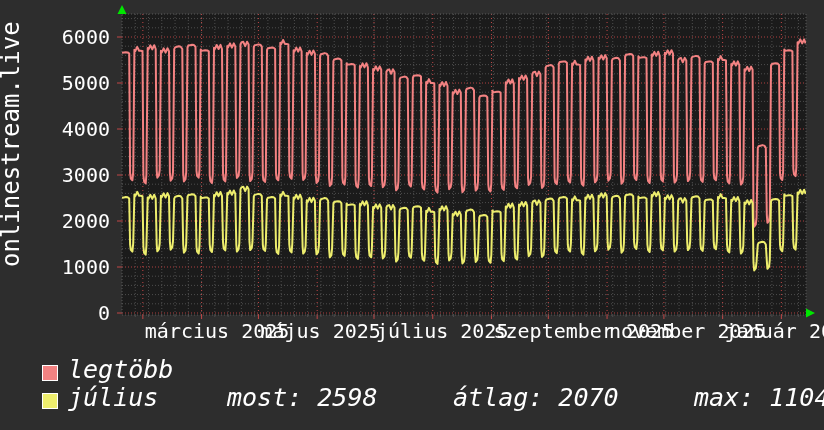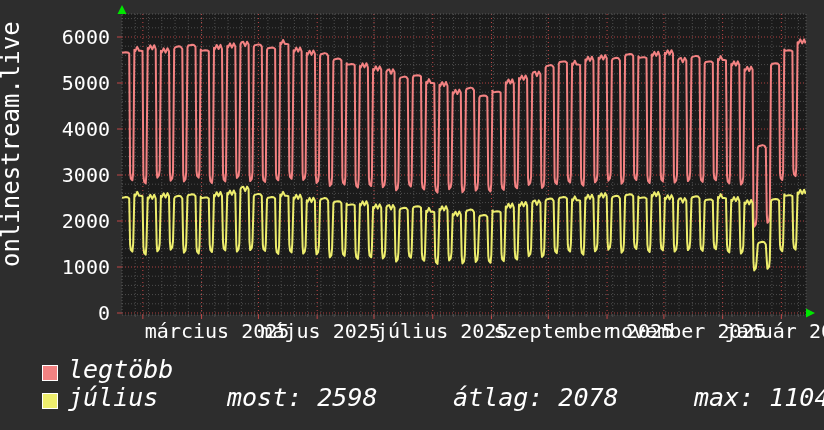--- a/index.html
+++ b/index.html
@@ -217,16 +217,16 @@
     </svg>
 
   <div class="legend-row r1">
     <span class="swatch" id="sw0" style="background: rgb(243, 130, 130);"></span>
     <span class="lab">legtöbb</span>
   </div>
   <div class="legend-row r2">
     <span class="swatch" id="sw1" style="background: rgb(237, 237, 109);"></span>
     <span class="lab">július</span>
     <span class="stat s-most">most: 2598</span>
-    <span class="stat s-atlag">átlag: 2078</span>
+    <span class="stat s-atlag">átlag: 2070</span>
     <span class="stat s-max">max: 1104</span>
   </div>
 </div>
 
 </body></html>

